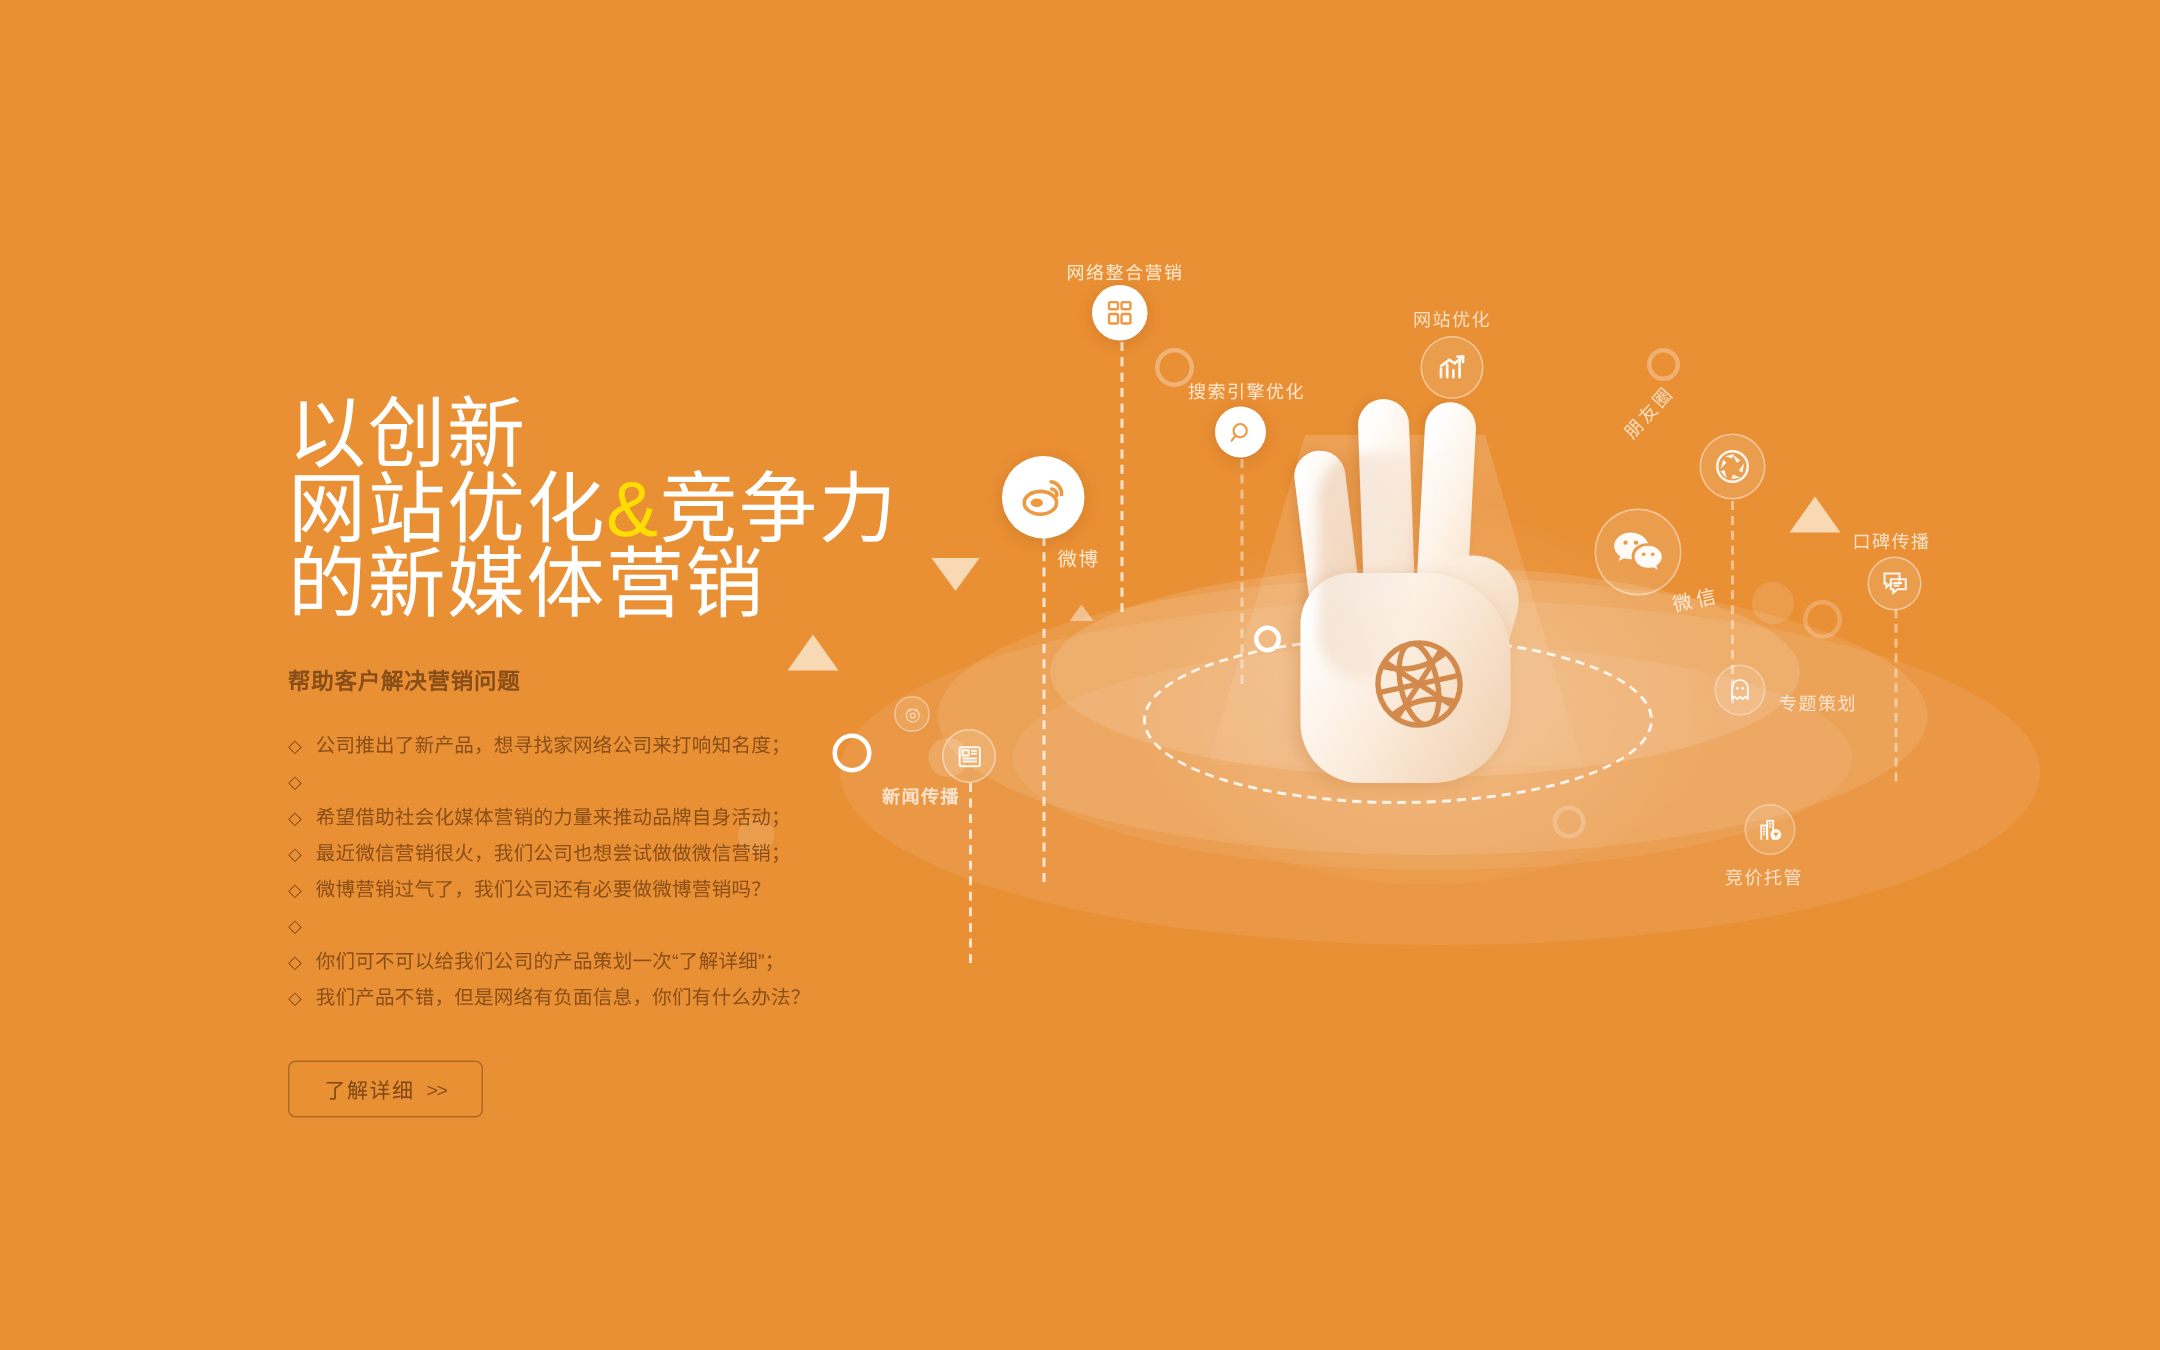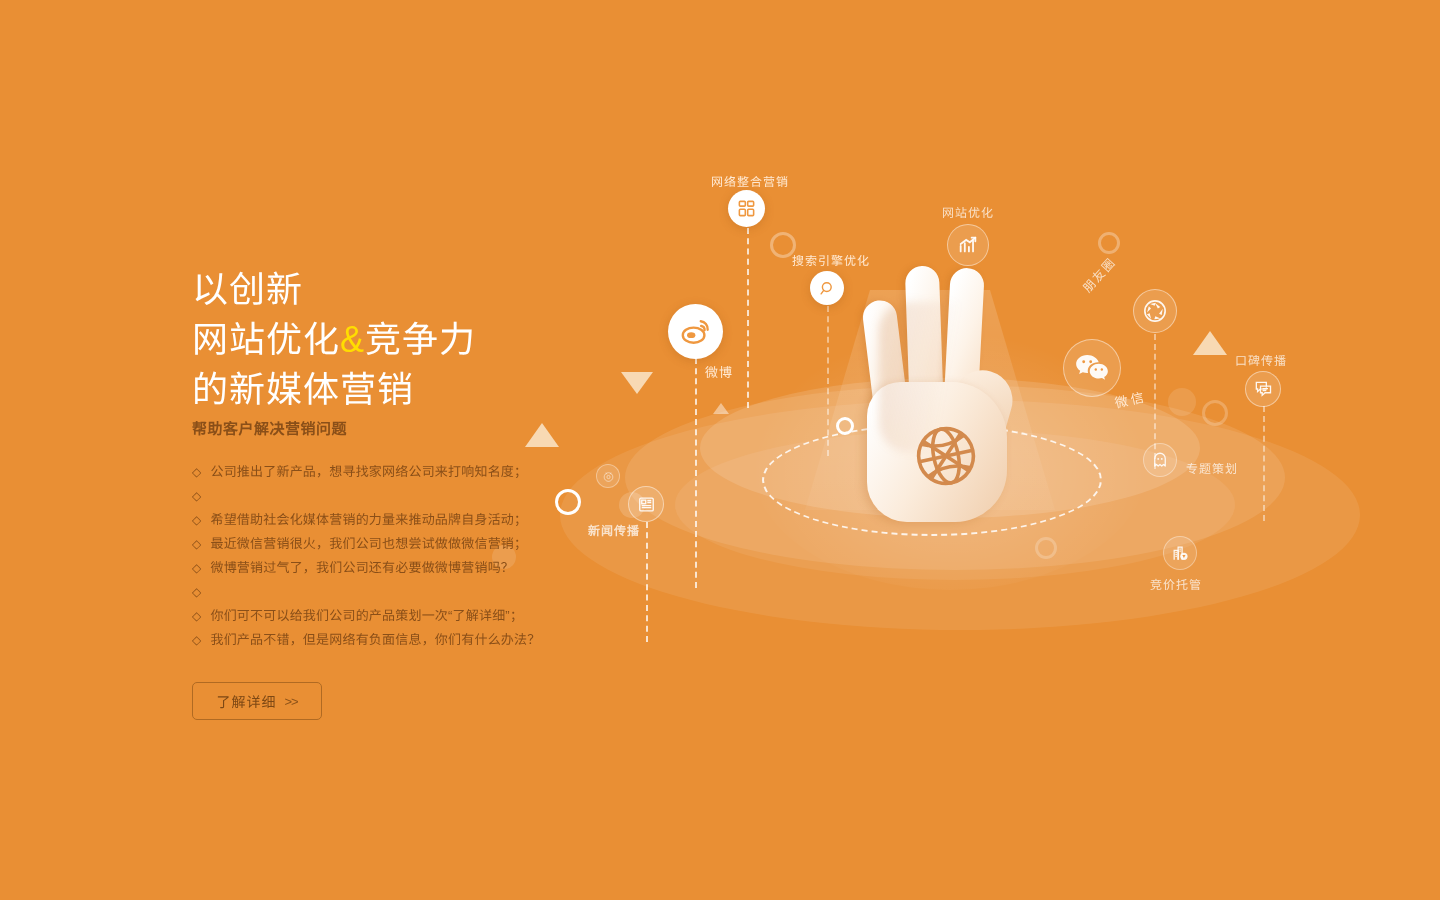--- a/index.html
+++ b/index.html
@@ -8,26 +8,26 @@
     width:1440px;height:900px;overflow:hidden;
     background:#e98f34;
     font-family:"Liberation Sans","DejaVu Sans",sans-serif;
     -webkit-font-smoothing:antialiased;
   }
   .stage{position:relative;width:1440px;height:900px;overflow:hidden;}
 
   
   .copy{position:absolute;left:192px;top:265px;width:420px;}
   .headline{
-    font-size:36px;line-height:50px;color:#ffffff;
+    font-size:52px;line-height:50px;color:#ffffff;
     font-weight:400;letter-spacing:1px;white-space:nowrap;
   }
   .headline .amp{color:#ffdd00;font-weight:400;}
   .subhead{
-    margin-top:2px;font-size:15px;font-weight:bold;color:#8a4f18;
+    margin-top:27px;font-size:15px;font-weight:bold;color:#8a4f18;
     letter-spacing:.5px;
   }
   .bullets{margin-top:22px;}
   .bullet{
     display:flex;align-items:flex-start;
     font-size:13px;line-height:24px;color:#8a4f18;letter-spacing:.2px;
     margin-bottom:0px;
   }
   .bullet .dia{
     flex:0 0 auto;margin-right:9px;font-size:12px;color:#8a4f18;line-height:24px;

